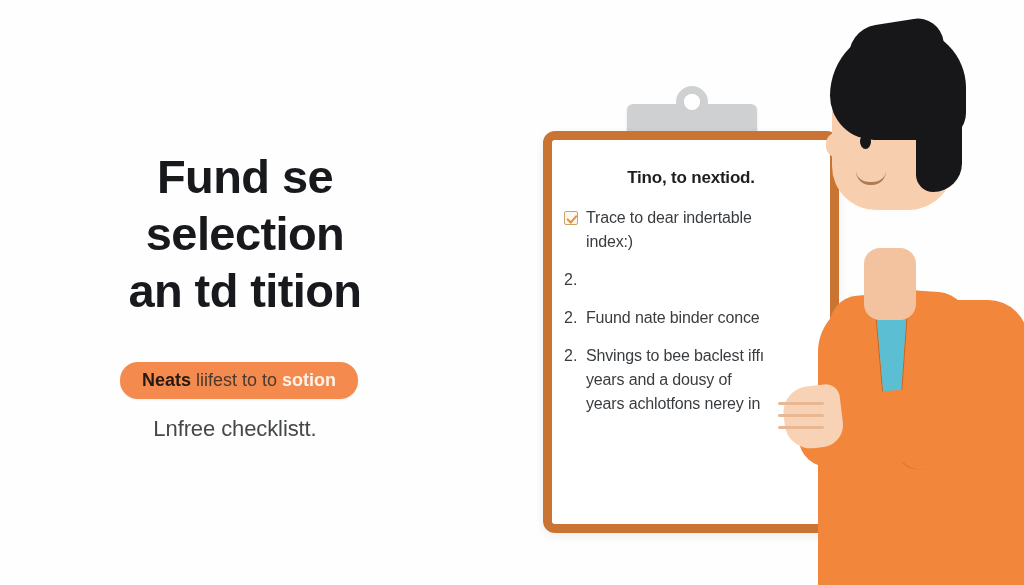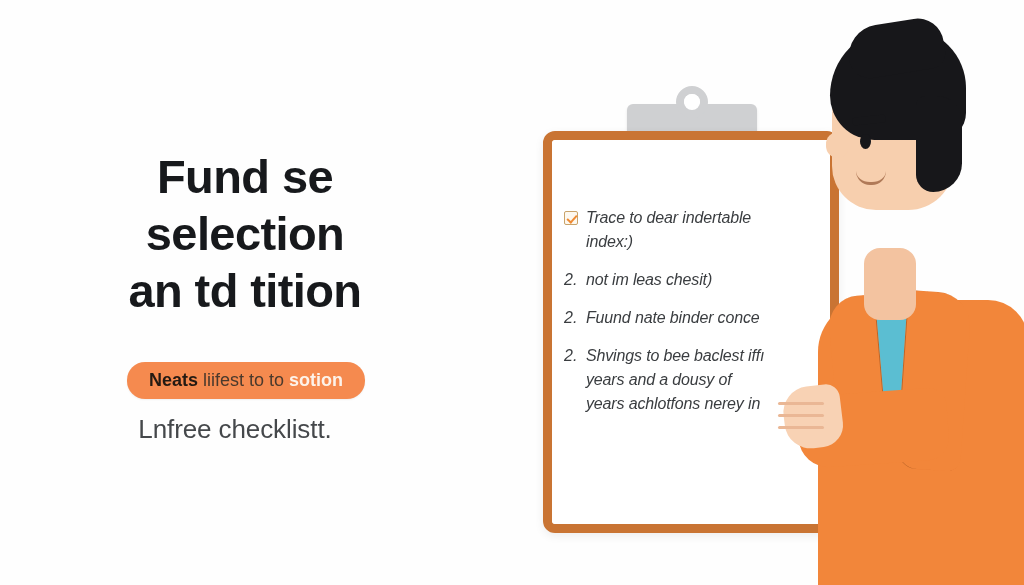--- a/index.html
+++ b/index.html
@@ -49,21 +49,21 @@
     top: 312px;
     width: 470px;
     text-align: center;
     font-size: 25px;
     line-height: 32px;
     color: #2f3235;
     letter-spacing: -0.2px;
   }
   .badge-wrap {
     position: absolute;
-    left: 11px;
+    left: 4px;
     top: 362px;
     width: 470px;
     text-align: center;
   }
   .badge {
     display: inline-block;
     background: #f58a4f;
     border-radius: 18px;
     padding: 8px 22px 9px 22px;
     font-size: 18px;
@@ -81,21 +81,21 @@
   .badge .bg-light {
     color: #fdf3ea;
     font-weight: 600;
   }
   .footnote {
     position: absolute;
     left: 0;
     top: 414px;
     width: 470px;
     text-align: center;
-    font-size: 26px;
+    font-size: 22px;
     line-height: 30px;
     color: #45484b;
     letter-spacing: -0.1px;
   }
 
   
   .clipboard {
     position: absolute;
     left: 543px;
     top: 131px;
@@ -154,21 +154,20 @@
     font-size: 17px;
     font-weight: 700;
     color: #1c1e21;
     letter-spacing: -0.2px;
   }
   .clip-list {
     position: absolute;
     left: 12px;
     top: 66px;
     width: 262px;
-    font-style: italic;
   }
   .clip-item {
     display: flex;
     align-items: flex-start;
     margin-bottom: 14px;
   }
   .clip-marker {
     flex: 0 0 auto;
     width: 22px;
     font-size: 16px;
@@ -404,37 +403,37 @@
     <div class="footnote">Lnfree checklistt.</div>
   </div>
 
   <div class="clip-metal"></div>
   <div class="clip-ring"></div>
   <div class="clip-ring-core"></div>
 
   <div class="clipboard">
     <div class="clip-inner">
 
+      <div class="clip-title">Tino, to nextiod.</div>
 
       <div class="clip-list">
 
         <div class="clip-item">
           <span class="clip-marker">
             <span class="check-box"></span>
           </span>
           <span class="clip-text">
             <span class="tl">Trace to dear indertable</span>
             <span class="tl">index:)</span>
           </span>
         </div>
 
         <div class="clip-item">
           <span class="clip-marker">2.</span>
           <span class="clip-text">
-            <span class="tl">not im leas chesit)</span>
           </span>
         </div>
 
         <div class="clip-item">
           <span class="clip-marker">2.</span>
           <span class="clip-text">
             <span class="tl">Fuund nate binder conce</span>
           </span>
         </div>
 

